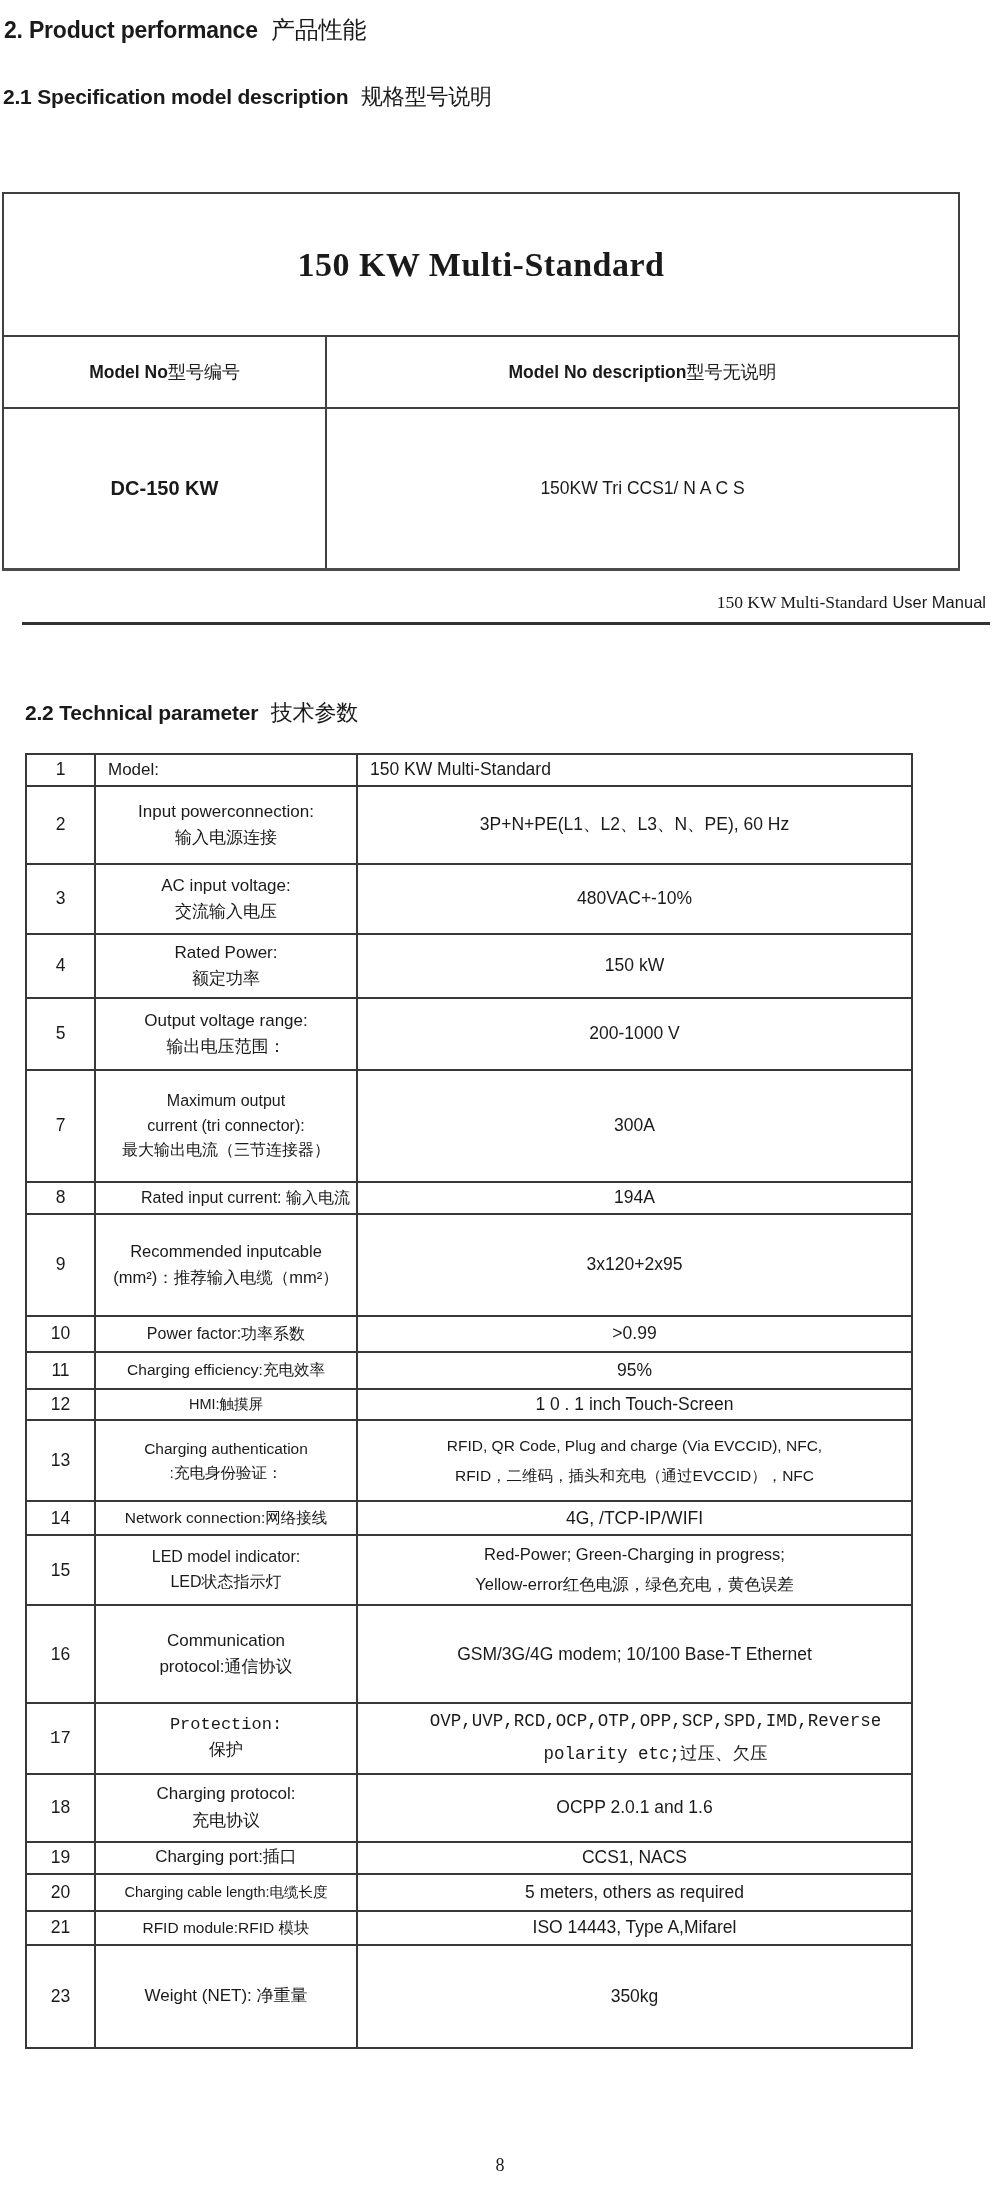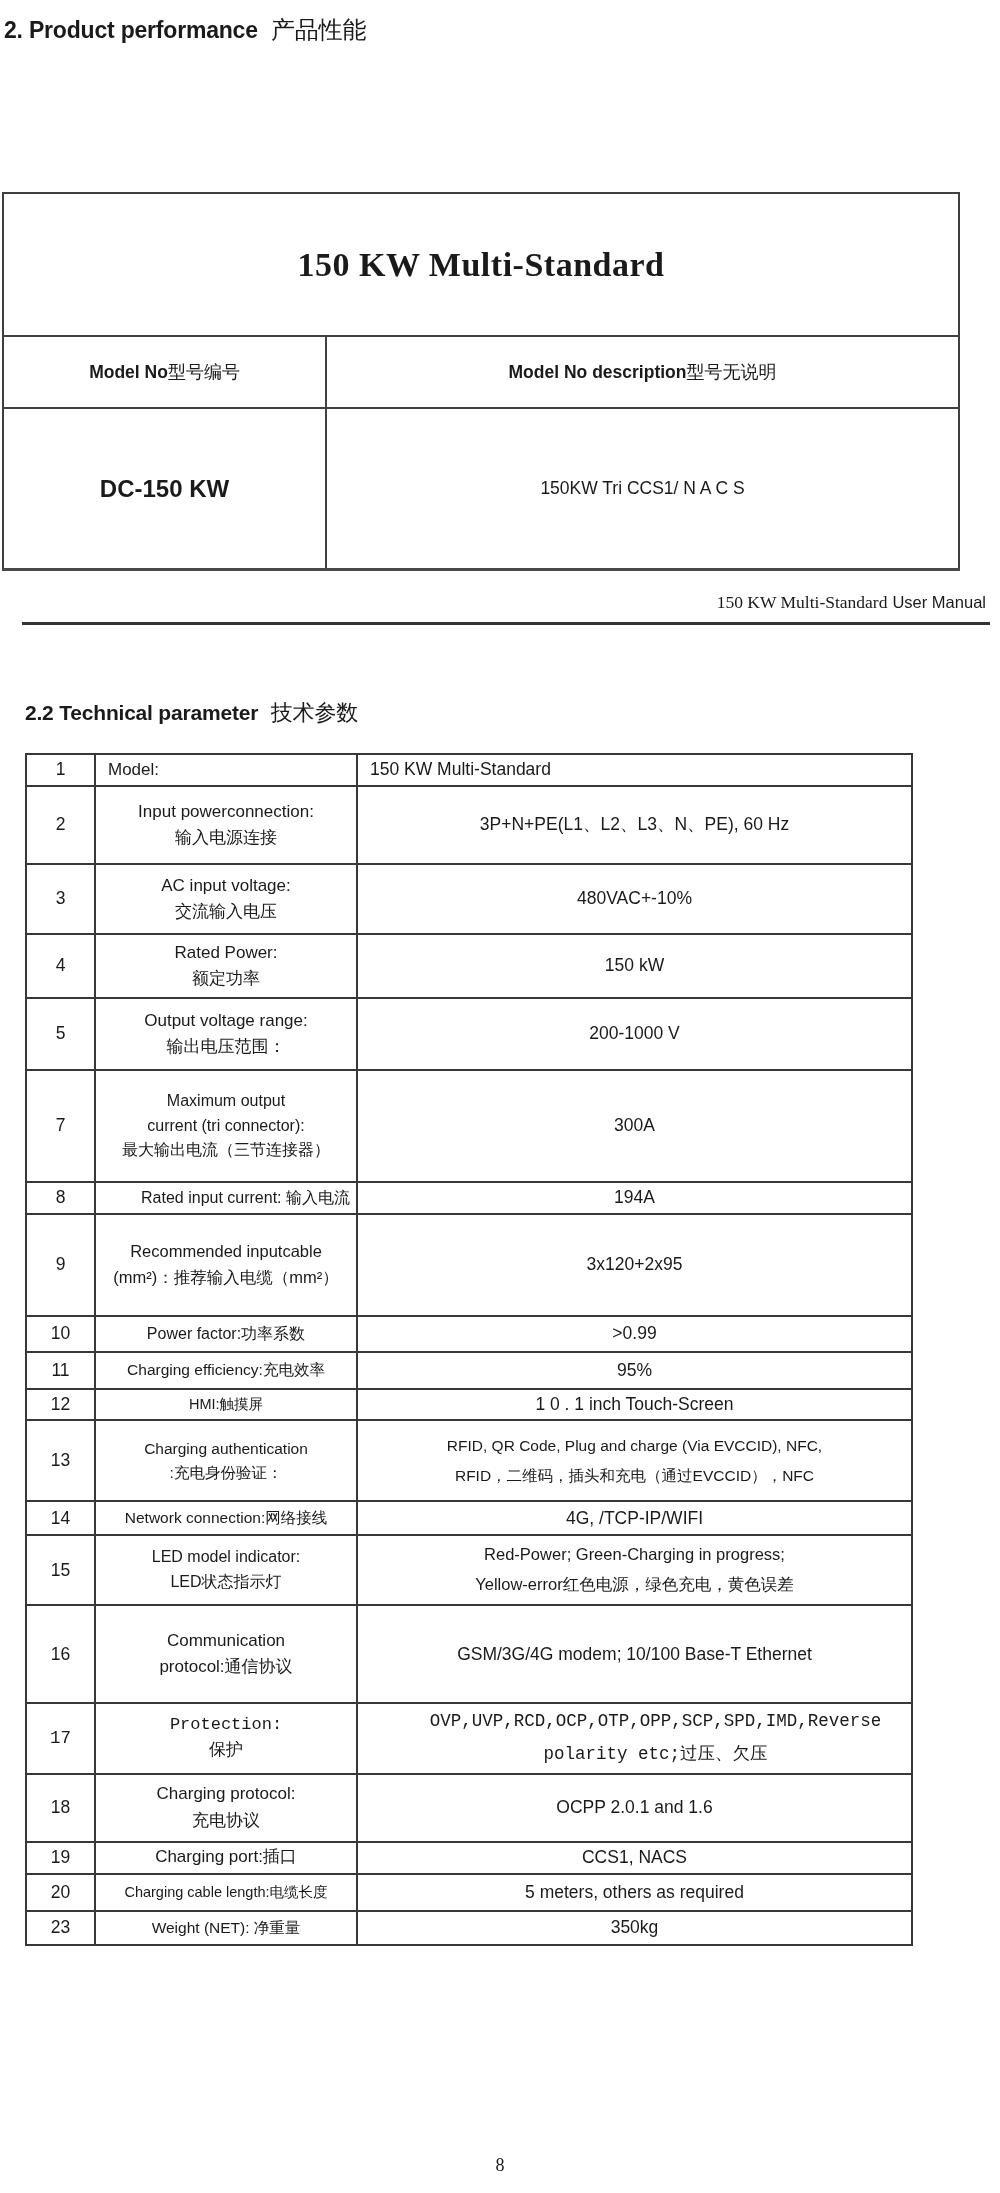--- a/index.html
+++ b/index.html
@@ -46,21 +46,21 @@
   .model-table tr.title-row td {
     height: 139px;
     font-family: "Liberation Serif", "DejaVu Serif", serif;
     font-weight: 700; font-size: 34px; letter-spacing: 0.5px;
     border-bottom-width: 2px;
   }
   .model-table tr.hdr-row td { height: 68px; font-size: 17.5px; }
   .model-table tr.hdr-row .en { font-weight: 700; }
   .model-table tr.hdr-row .zh { font-size: 18px; }
   .model-table tr.data-row td { height: 157px; font-size: 17.5px; }
-  .model-table tr.data-row td.model-no { font-weight: 700; font-size: 24px; margin-left: 34px; }
+  .model-table tr.data-row td.model-no { font-weight: 700; font-size: 20px; margin-left: 34px; }
   .model-table tr:last-child td { border-bottom: 3px solid #4a4a4a; }
 
   
   .running-header {
     position: absolute; right: 14px; top: 592px;
     font-family: "Liberation Serif", "DejaVu Serif", serif;
     font-size: 17.5px; white-space: nowrap;
   }
   .running-header .rh-sans {
     font-family: "Liberation Sans", "DejaVu Sans", sans-serif;
@@ -139,20 +139,24 @@
 </head>
 <body>
 
 <div class="page">
 
   <div class="h1">
     <span class="en">2. Product performance</span>
     <span class="zh">产品性能</span>
   </div>
 
+  <div class="h2">
+    <span class="en">2.1 Specification model description</span>
+    <span class="zh">规格型号说明</span>
+  </div>
 
   <table class="model-table">
     <colgroup>
         <col style="width:323px">
         <col>
       </colgroup>
     <tbody>
         <tr class="title-row">
       <td colspan="2">150 KW Multi-Standard</td>
     </tr>
@@ -292,20 +296,25 @@
         <td class="no">19</td>
         <td class="lbl">Charging port:插口</td>
         <td class="val">CCS1, NACS</td>
       </tr>
       <tr>
         <td class="no">20</td>
         <td class="lbl">Charging cable length:电缆长度</td>
         <td class="val">5 meters, others as required</td>
       </tr>
       <tr>
+        <td class="no">21</td>
+        <td class="lbl">RFID module:RFID 模块</td>
+        <td class="val">ISO 14443, Type A,Mifarel</td>
+      </tr>
+      <tr>
         <td class="no">23</td>
         <td class="lbl">Weight (NET): 净重量</td>
         <td class="val">350kg</td>
       </tr>
     </tbody>
   </table>
 
   <div class="page-number">8</div>
 
 </div>

